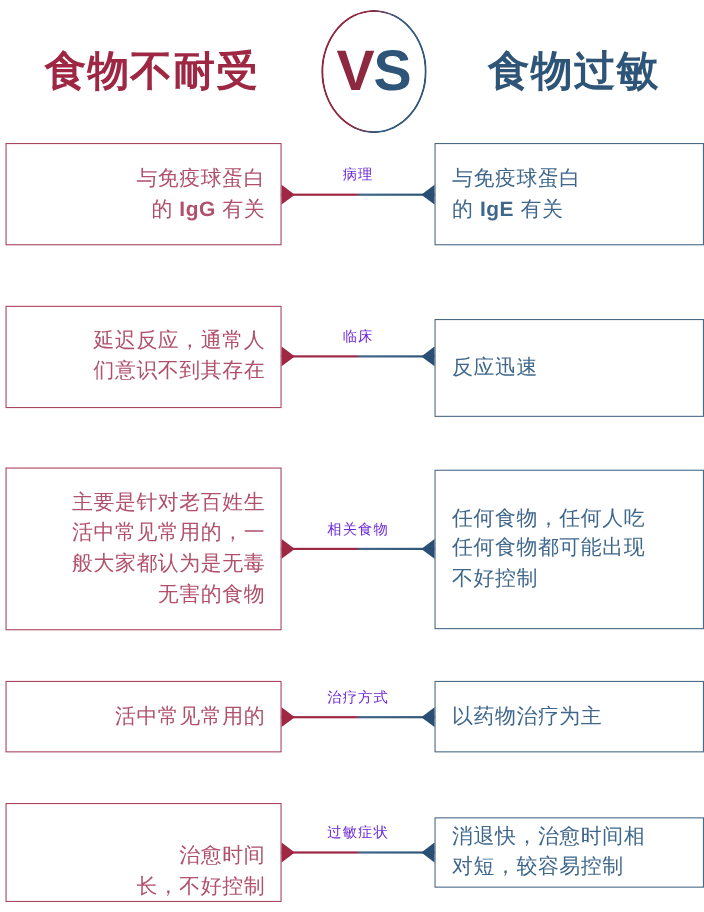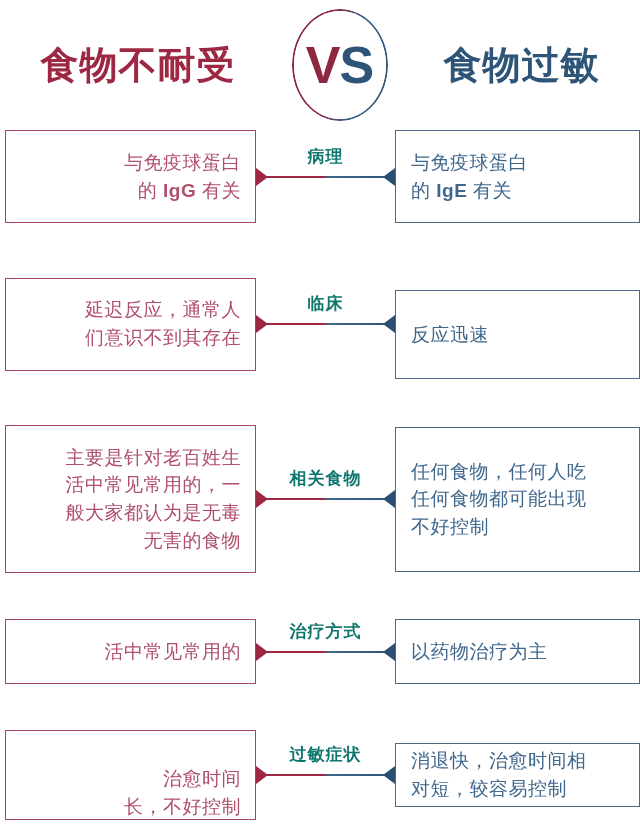--- a/index.html
+++ b/index.html
@@ -148,23 +148,23 @@
     right: 0;
     transform: translateY(-9px);
     border-right: 12px solid #2a4f73;
   }
   .conn-label {
     position: absolute;
     left: 50%;
     transform: translateX(-50%);
     bottom: 50%;
     margin-bottom: 9px;
-    font-size: 17px;
-    font-weight: bold;
-    color: #0f766e;
+    font-size: 13px;
+    font-weight: normal;
+    color: #6d28d9;
     white-space: nowrap;
     letter-spacing: 1px;
   }
 
   .strong-ig { font-weight: bold; }
 </style>
 </head>
 <body>
 
 <div class="header">

